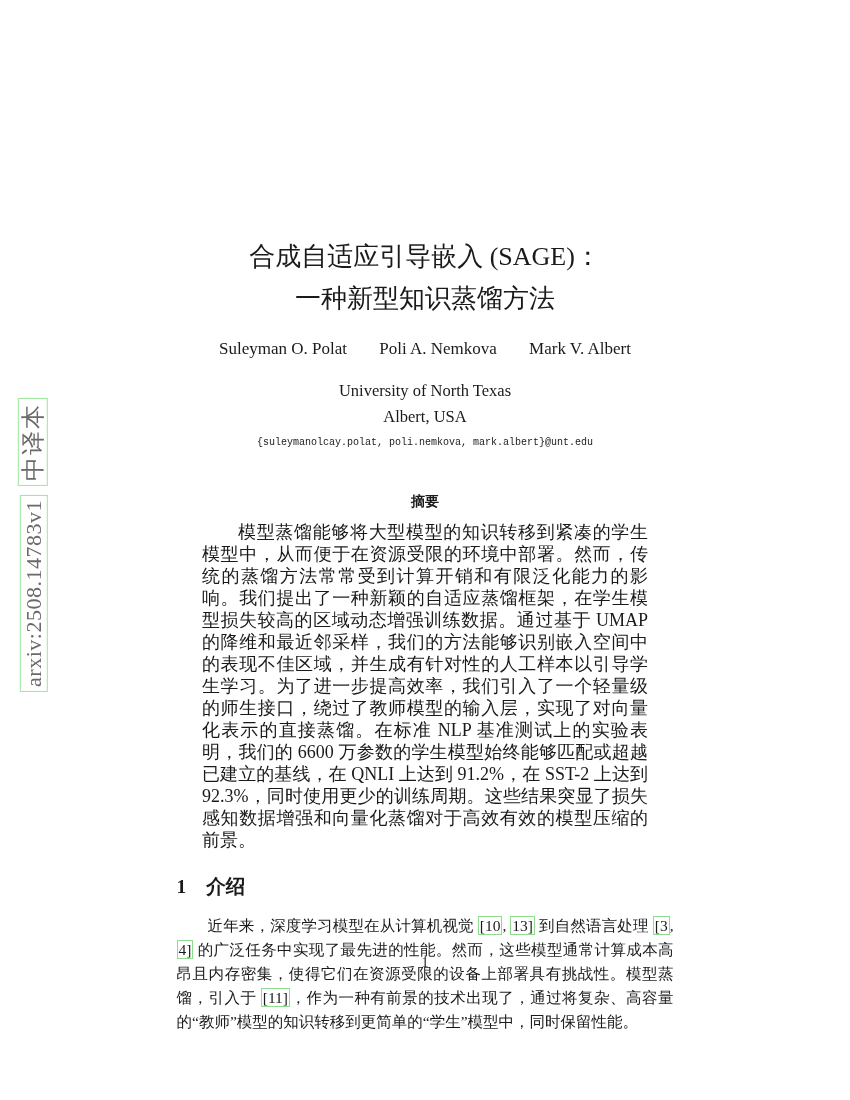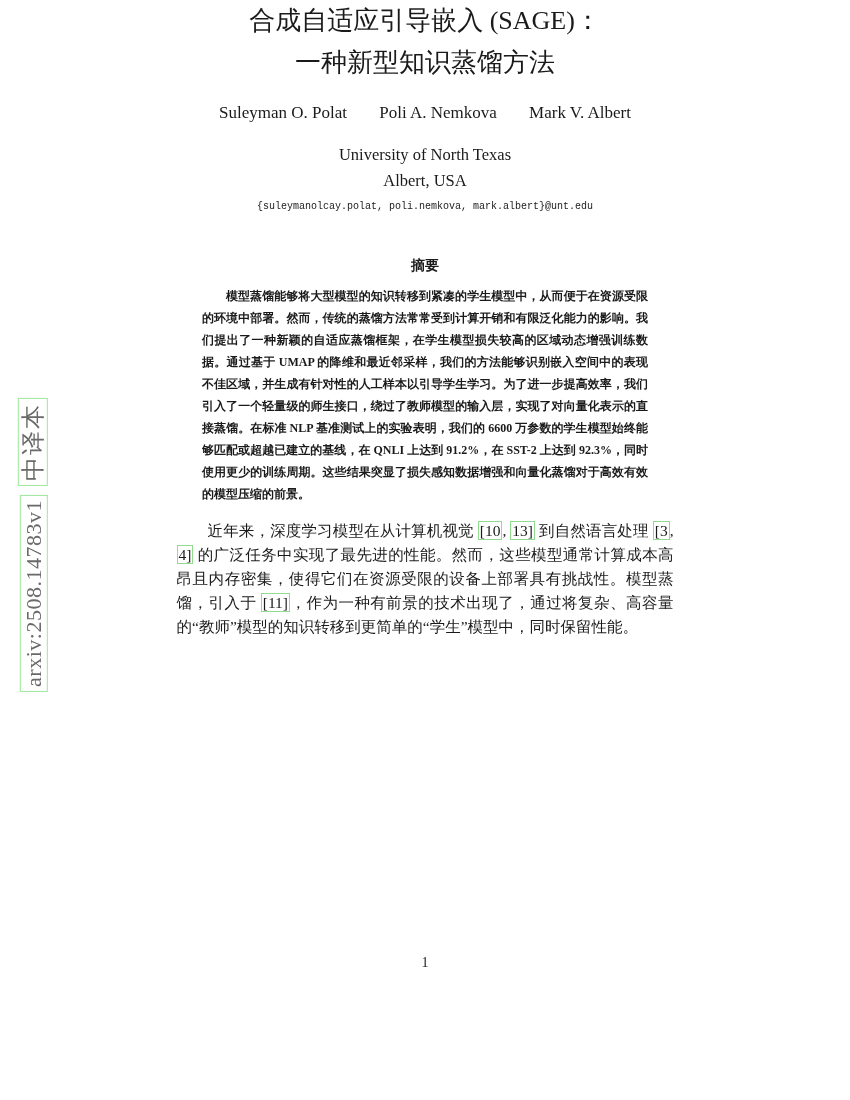--- a/index.html
+++ b/index.html
@@ -38,20 +38,21 @@
     letter-spacing: 0.5px;
     margin-right: 9px;
   }
   .sidebar-box.cn-label {
     font-size: 24px;
     letter-spacing: 2px;
   }
 
   
   .content {
+    padding-top: 236px;
   }
   .title {
     text-align: center;
     font-size: 26px;
     line-height: 42px;
     font-weight: normal;
     margin: 0 0 16px 0;
   }
   .authors-block {
     text-align: center;
@@ -80,25 +81,24 @@
   .abstract-heading {
     text-align: center;
     font-size: 14px;
     font-weight: bold;
     margin-top: 38px;
     margin-bottom: 10px;
   }
   .abstract-body {
     width: 446px;
     margin: 0 auto;
-    font-size: 12px;
+    font-size: 18px;
     line-height: 22px;
     text-align: justify;
     text-indent: 2em;
-    font-weight: bold;
   }
   .section-heading {
     width: 497px;
     margin: 22px auto 0 auto;
     font-size: 19.5px;
     font-weight: bold;
   }
   .section-number { margin-right: 20px; }
   .intro-paragraph {
     width: 497px;
@@ -146,20 +146,23 @@
 
     <div class="affiliation-line">University of North Texas</div>
     <div class="location-line">Albert, USA</div>
     <div class="email-line">{suleymanolcay.polat, poli.nemkova, mark.albert}@unt.edu</div>
 
 
     <div class="abstract-heading">摘要</div>
 
     <p class="abstract-body">模型蒸馏能够将大型模型的知识转移到紧凑的学生模型中，从而便于在资源受限的环境中部署。然而，传统的蒸馏方法常常受到计算开销和有限泛化能力的影响。我们提出了一种新颖的自适应蒸馏框架，在学生模型损失较高的区域动态增强训练数据。通过基于 UMAP 的降维和最近邻采样，我们的方法能够识别嵌入空间中的表现不佳区域，并生成有针对性的人工样本以引导学生学习。为了进一步提高效率，我们引入了一个轻量级的师生接口，绕过了教师模型的输入层，实现了对向量化表示的直接蒸馏。在标准 NLP 基准测试上的实验表明，我们的 6600 万参数的学生模型始终能够匹配或超越已建立的基线，在 QNLI 上达到 91.2%，在 SST-2 上达到 92.3%，同时使用更少的训练周期。这些结果突显了损失感知数据增强和向量化蒸馏对于高效有效的模型压缩的前景。</p>
 
+    <h2 class="section-heading">
+      <span class="section-number">1</span><span>介绍</span>
+    </h2>
 
     <p class="intro-paragraph"><span>近年来，深度学习模型在从计算机视觉 </span><span class="cite">[10</span><span>, </span><span class="cite">13]</span><span> 到自然语言处理 </span><span class="cite">[3</span><span>, </span><span class="cite">4]</span><span> 的广泛任务中实现了最先进的性能。然而，这些模型通常计算成本高昂且内存密集，使得它们在资源受限的设备上部署具有挑战性。模型蒸馏，引入于 </span><span class="cite">[11]</span><span>，作为一种有前景的技术出现了，通过将复杂、高容量的“教师”模型的知识转移到更简单的“学生”模型中，同时保留性能。</span></p>
 
   </div>
 
   <div class="page-number">1</div>
 
 </div>
 
 </body></html>

